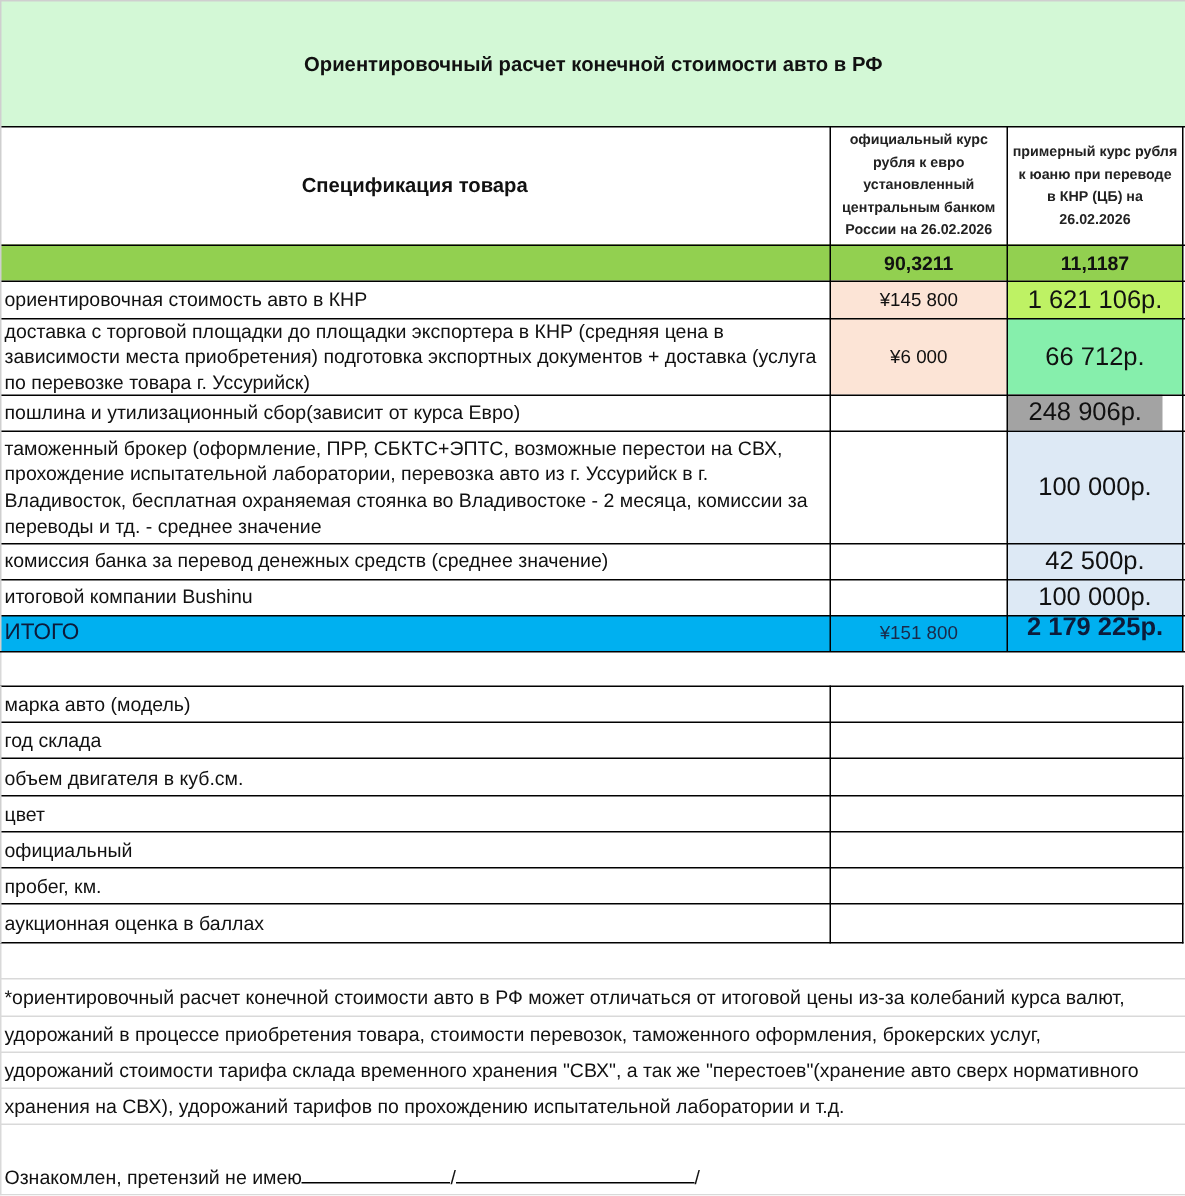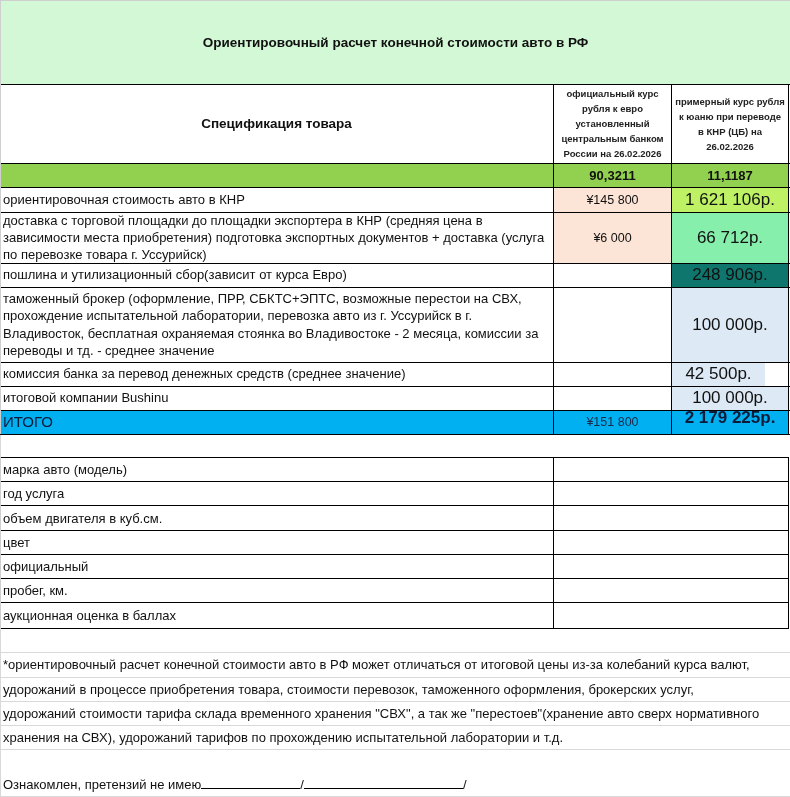--- a/index.html
+++ b/index.html
@@ -47,44 +47,44 @@
 <div class="cell center big" style="left:672px;top:187px;width:116px;height:25px;background:#bef264;">1 621 106р.</div>
 
 <div class="cell multiline" style="left:0;top:212px;width:553px;height:51px;line-height:17px;">
   <span>доставка с торговой площадки до площадки экспортера в КНР (средняя цена в зависимости места приобретения) подготовка экспортных документов + доставка (услуга по перевозке товара г. Уссурийск)</span>
 </div>
 <div class="cell center yuan" style="left:554px;top:212px;width:117px;height:51px;background:#fce4d6;">¥6 000</div>
 <div class="cell center big" style="left:672px;top:212px;width:116px;height:51px;background:#86efac;">66 712р.</div>
 
 <div class="cell left" style="left:0;top:263px;width:553px;height:24px;">пошлина и утилизационный сбор(зависит от курса Евро)</div>
 <div class="cell center yuan" style="left:554px;top:263px;width:117px;height:24px;"></div>
-<div class="cell center big" style="left:672px;top:263px;width:116px;height:24px;background:#0f766e;">248 906р.</div>
+<div class="cell center big" style="left:672px;top:263px;width:103px;height:24px;background:#a3a3a3;">248 906р.</div>
 
 <div class="cell multiline" style="left:0;top:287px;width:553px;height:75px;line-height:17.5px;">
   <span>таможенный брокер (оформление, ПРР, СБКТС+ЭПТС, возможные перестои на СВХ, прохождение испытательной лаборатории, перевозка авто из г. Уссурийск в г. Владивосток, бесплатная охраняемая стоянка во Владивостоке - 2 месяца, комиссии за переводы и тд. -  среднее значение</span>
 </div>
 <div class="cell center yuan" style="left:554px;top:287px;width:117px;height:75px;"></div>
 <div class="cell center big" style="left:672px;top:287px;width:116px;height:75px;background:#dde9f5;">100 000р.</div>
 
 <div class="cell left" style="left:0;top:362px;width:553px;height:24px;">комиссия банка за перевод денежных средств (среднее значение)</div>
 <div class="cell center yuan" style="left:554px;top:362px;width:117px;height:24px;"></div>
-<div class="cell center big" style="left:672px;top:362px;width:93px;height:24px;background:#dde9f5;">42 500р.</div>
+<div class="cell center big" style="left:672px;top:362px;width:116px;height:24px;background:#dde9f5;">42 500р.</div>
 
 <div class="cell left" style="left:0;top:386px;width:553px;height:24px;">итоговой компании Bushinu</div>
 <div class="cell center yuan" style="left:554px;top:386px;width:117px;height:24px;"></div>
 <div class="cell center big" style="left:672px;top:386px;width:116px;height:24px;background:#dde9f5;">100 000р.</div>
 
 <div class="cell" style="left:0;top:410px;width:788px;height:24px;background:#00b0f0;"></div>
 <div class="cell left" style="left:0;top:410px;width:553px;height:24px;font-size:15px;color:#0d1b3a;">ИТОГО</div>
 <div class="cell center yuan" style="left:554px;top:410px;width:117px;height:24px;color:#1a2a4a;">¥151 800</div>
 <div class="cell center big" style="left:672px;top:410px;width:116px;height:16px;font-weight:bold;color:#0d1b3a;">2 179 225р.</div>
 
 <div class="cell left" style="left:0;top:458px;width:553px;height:24px;">марка авто (модель)</div>
 <div class="cell" style="left:554px;top:458px;width:234px;height:24px;"></div>
-<div class="cell left" style="left:0;top:482px;width:553px;height:24px;">год услуга</div>
+<div class="cell left" style="left:0;top:482px;width:553px;height:24px;">год склада</div>
 <div class="cell" style="left:554px;top:482px;width:234px;height:24px;"></div>
 <div class="cell left" style="left:0;top:506px;width:553px;height:25px;">объем двигателя в куб.см.</div>
 <div class="cell" style="left:554px;top:506px;width:234px;height:25px;"></div>
 <div class="cell left" style="left:0;top:531px;width:553px;height:24px;">цвет</div>
 <div class="cell" style="left:554px;top:531px;width:234px;height:24px;"></div>
 <div class="cell left" style="left:0;top:555px;width:553px;height:24px;">официальный</div>
 <div class="cell" style="left:554px;top:555px;width:234px;height:24px;"></div>
 <div class="cell left" style="left:0;top:579px;width:553px;height:24px;">пробег, км.</div>
 <div class="cell" style="left:554px;top:579px;width:234px;height:24px;"></div>
 <div class="cell left" style="left:0;top:603px;width:553px;height:25px;">аукционная оценка в баллах</div>

